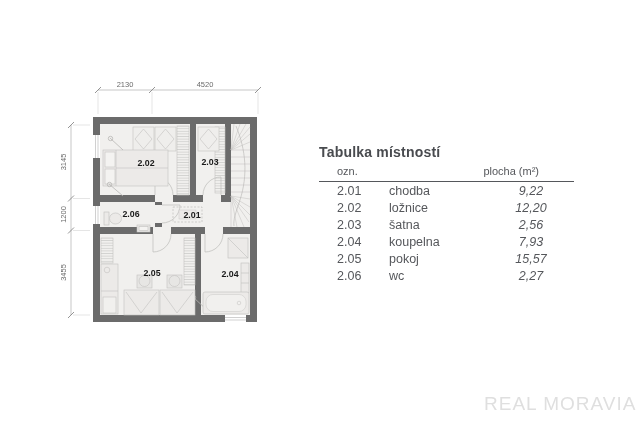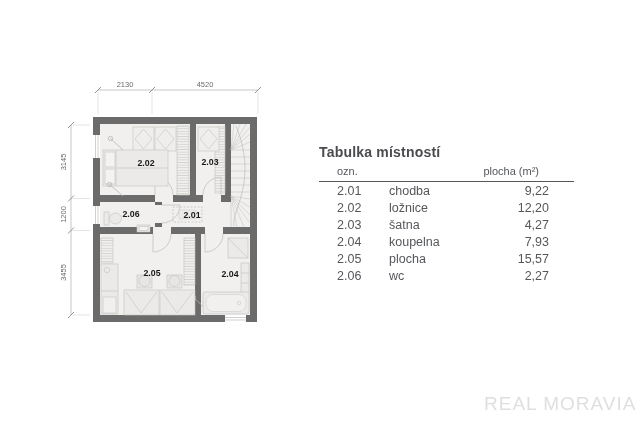--- a/index.html
+++ b/index.html
@@ -11,21 +11,21 @@
   .plan-wrap{position:absolute;left:55px;top:75px;width:215px;height:260px;}
   .plan-wrap svg{display:block;width:100%;height:100%;}
   
   .room-table{position:absolute;left:318px;top:144px;width:265px;color:#55575b;}
   .rt-title{font-size:14px;font-weight:bold;color:#494b4f;margin:0 0 4px 1px;letter-spacing:.2px;}
   .rt-grid{display:grid;grid-template-columns:52px 124px 36px;padding-left:19px;}
   .rt-header{font-size:11px;line-height:15px;}
   .rt-h-plocha{text-align:right;white-space:nowrap;margin-right:-26px;}
   .rt-rule{border-top:1.6px solid #55575b;width:255px;margin:2px 0 1px 1px;height:0;}
   .tbl-row{font-size:12.5px;line-height:17px;}
-  .cell-plocha{text-align:right;}
+  .cell-plocha{text-align:center;font-style:italic;}
   
   .watermark{position:absolute;left:484px;top:393px;font-size:19px;
     letter-spacing:1px;color:#dfdfdf;white-space:nowrap;}
   
   .room-label{font:bold 8.8px "Liberation Sans",sans-serif;fill:#1a1a1a;}
   .dim-label{font:7.5px "Liberation Sans",sans-serif;fill:#6a6a6a;}
 </style>
 </head>
 <body>
 
@@ -203,30 +203,30 @@
         <div class="cell-plocha">9,22</div>
       </div>
       <div class="rt-grid tbl-row">
         <div class="cell-ozn">2.02</div>
         <div class="cell-mistnost">ložnice</div>
         <div class="cell-plocha">12,20</div>
       </div>
       <div class="rt-grid tbl-row">
         <div class="cell-ozn">2.03</div>
         <div class="cell-mistnost">šatna</div>
-        <div class="cell-plocha">4,27</div>
+        <div class="cell-plocha">2,56</div>
       </div>
       <div class="rt-grid tbl-row">
         <div class="cell-ozn">2.04</div>
         <div class="cell-mistnost">koupelna</div>
         <div class="cell-plocha">7,93</div>
       </div>
       <div class="rt-grid tbl-row">
         <div class="cell-ozn">2.05</div>
-        <div class="cell-mistnost">plocha</div>
+        <div class="cell-mistnost">pokoj</div>
         <div class="cell-plocha">15,57</div>
       </div>
       <div class="rt-grid tbl-row">
         <div class="cell-ozn">2.06</div>
         <div class="cell-mistnost">wc</div>
         <div class="cell-plocha">2,27</div>
       </div>
     </div>
 </div>
 

